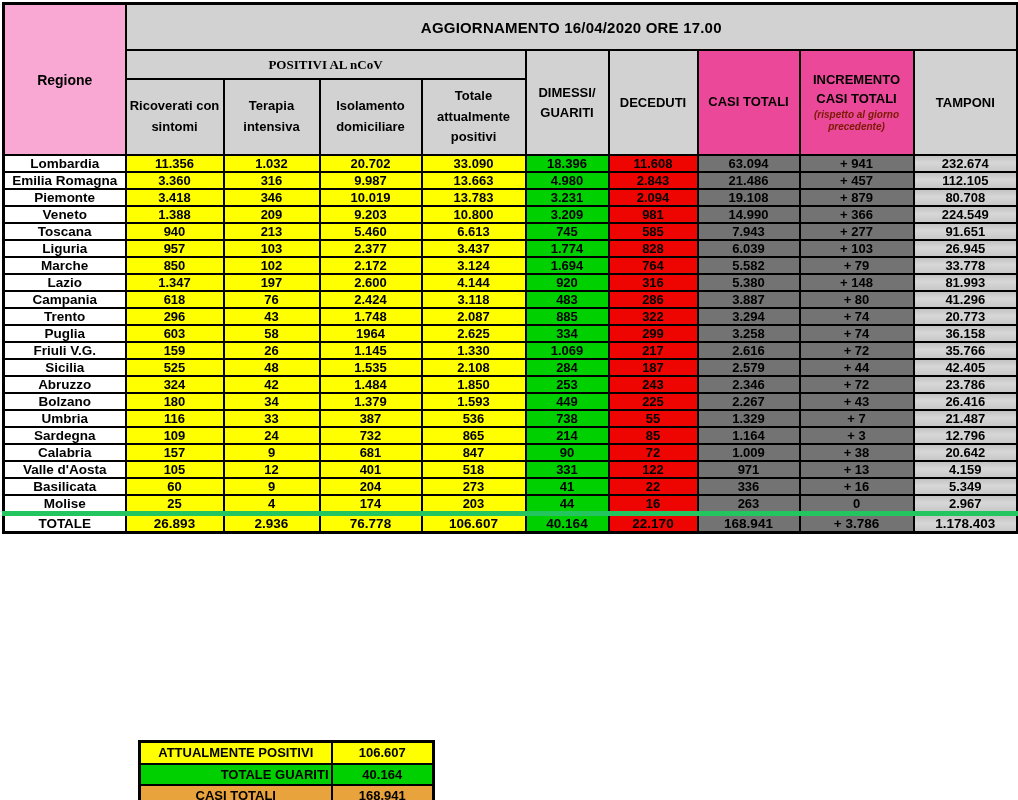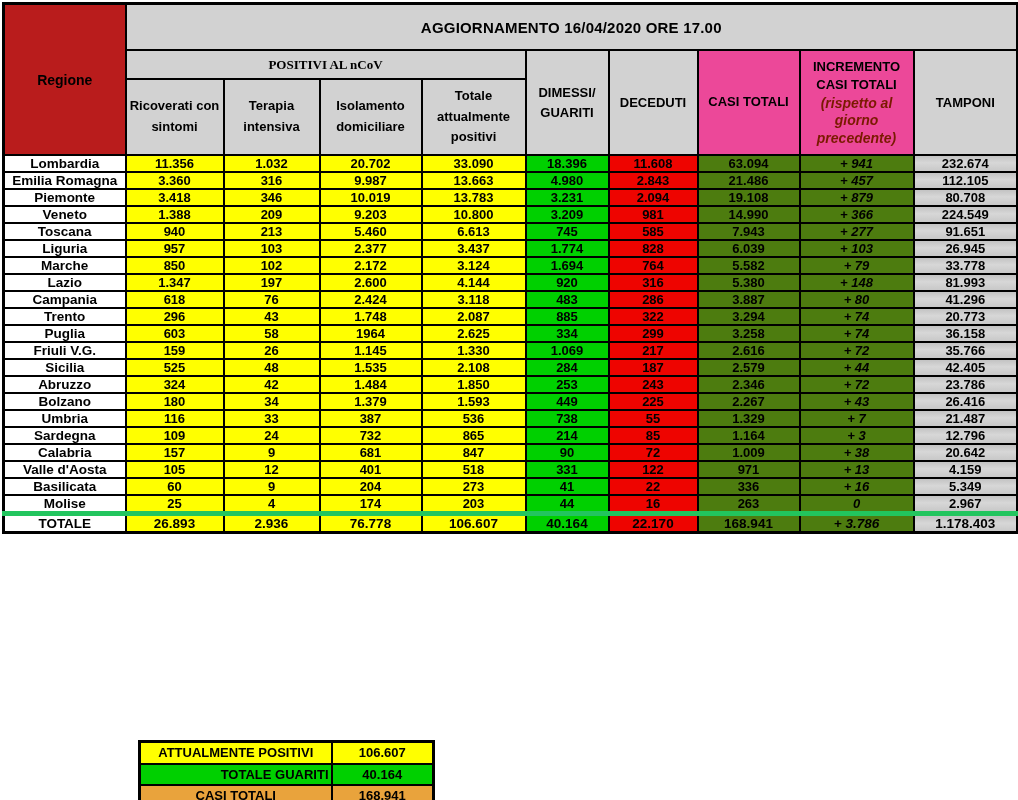--- a/index.html
+++ b/index.html
@@ -23,37 +23,37 @@
     padding: 0 2px;
     text-align: center;
     vertical-align: middle;
     font-weight: bold;
     color: #000;
     overflow: hidden;
   }
 
   
   .title-cell   { background: #d2d2d2; font-size: 15px; height: 44px; letter-spacing: .2px; }
-  .region-hdr   { background: #b91c1c; font-size: 14px; }
+  .region-hdr   { background: #f9a8d4; font-size: 14px; }
   .group-hdr    { background: #d2d2d2; font-size: 13px; height: 27px; font-family: Liberation Serif, serif; }
   .sub-hdr      { background: #d2d2d2; font-size: 13px; line-height: 1.6; height: 74px; }
   .plain-hdr    { background: #d2d2d2; font-size: 13px; line-height: 1.5; }
   .hdr-org      { background: #ec4899; font-size: 13px; line-height: 1.4; }
-  .inc-note     { display: block; font-size: 14px; font-style: italic; color: #7a1a00; font-weight: bold; line-height: 1.25; margin-top: 1px; }
+  .inc-note     { display: block; font-size: 10px; font-style: italic; color: #7a1a00; font-weight: bold; line-height: 1.25; margin-top: 1px; }
 
   
   tbody tr   { height: 16px; }
   tbody th, tbody td { font-size: 13px; }
   .region-name { background: #ffffff; font-size: 13.5px; }
 
   .c-yel { background: #ffff00; }
   .c-grn { background: #00d000; }
   .c-red { background: #ee0400; color: #5f1004; }
-  .c-org { background: #4d7c0f; }
-  .c-ital{ font-style: italic; }
+  .c-org { background: #737373; }
+  .c-ital{ }
   .c-gry { background: linear-gradient(180deg, #c3c3c3, #d7d7d7 45%, #c8c8c8); }
 
   tr.totale-row th, tr.totale-row td { border-top: 5px solid #22c55e; font-size: 13.5px; text-align: center; }
   tr.totale-row .region-name { background: #ffffff; }
 
   
   .legend { position: absolute; left: 126px; top: 740px; padding-left: 12px; }
   table.leg {
     border-collapse: collapse;
     table-layout: fixed;

